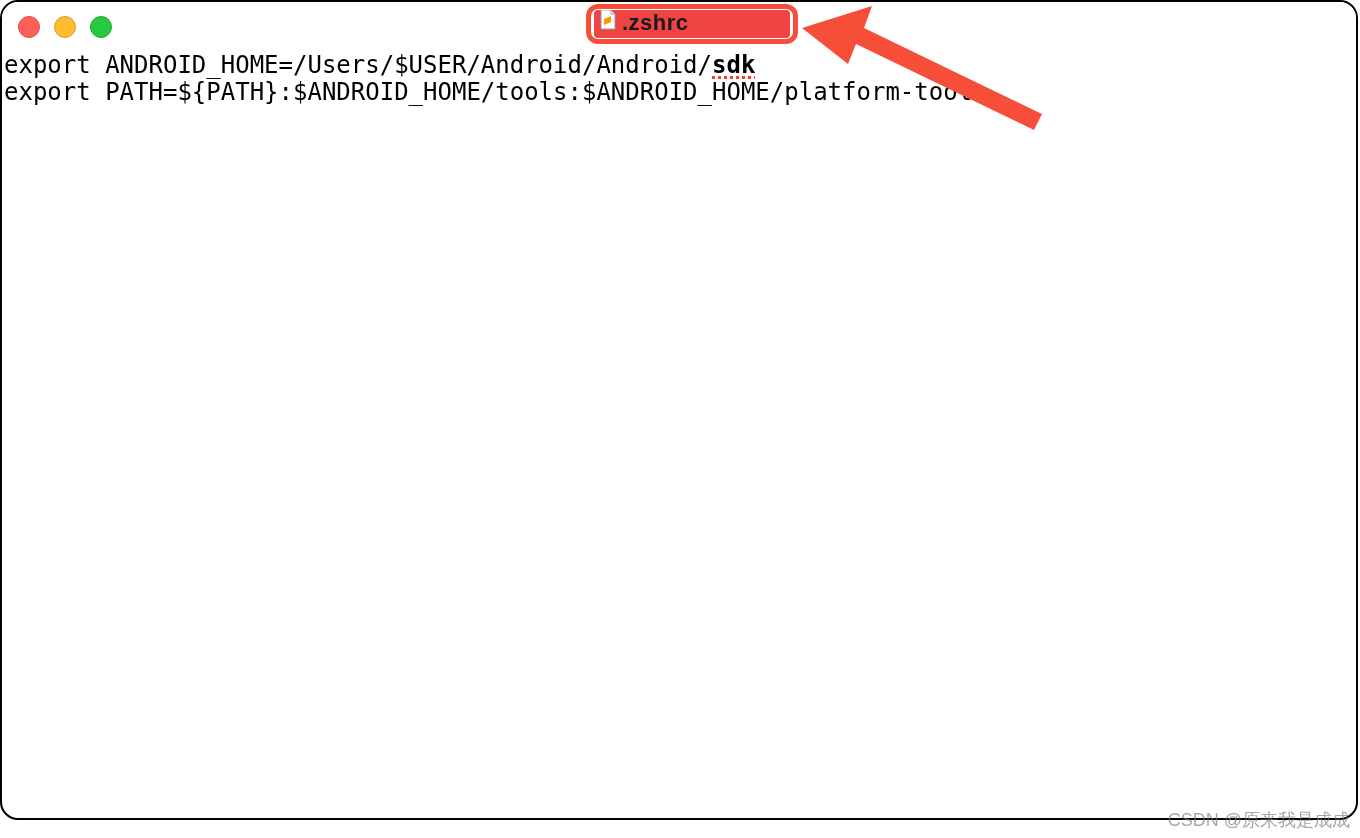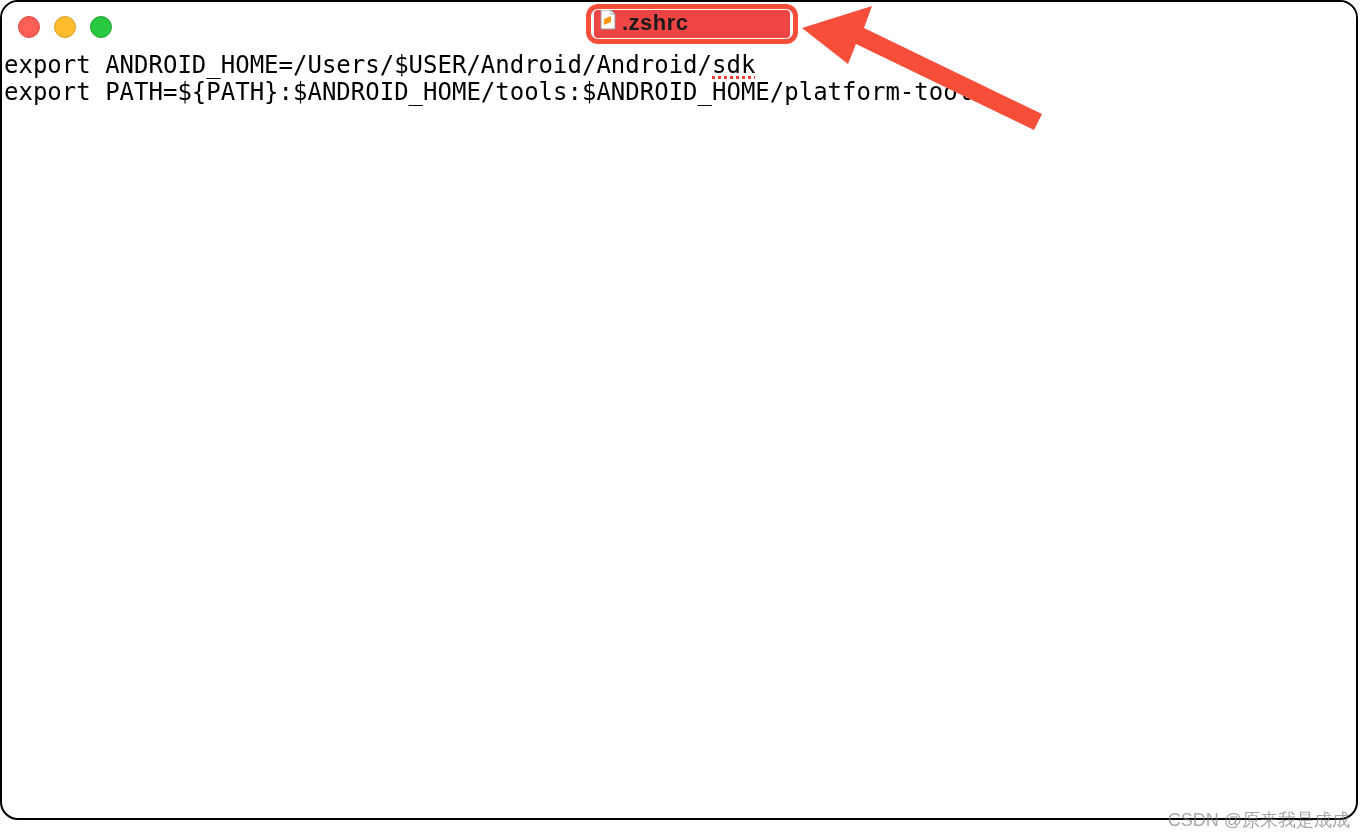--- a/index.html
+++ b/index.html
@@ -100,20 +100,21 @@
       white-space: pre;
       font-weight: 500;
     }
 
     .spell-underline {
       text-decoration-line: underline;
       text-decoration-style: dotted;
       text-decoration-color: #ff3b30;
       text-decoration-thickness: 3px;
       text-underline-offset: 3px;
+      font-weight: bold;
     }
 
     .arrow-annotation {
       position: absolute;
       left: 800px;
       top: 4px;
       pointer-events: none;
     }
 
     .watermark {

